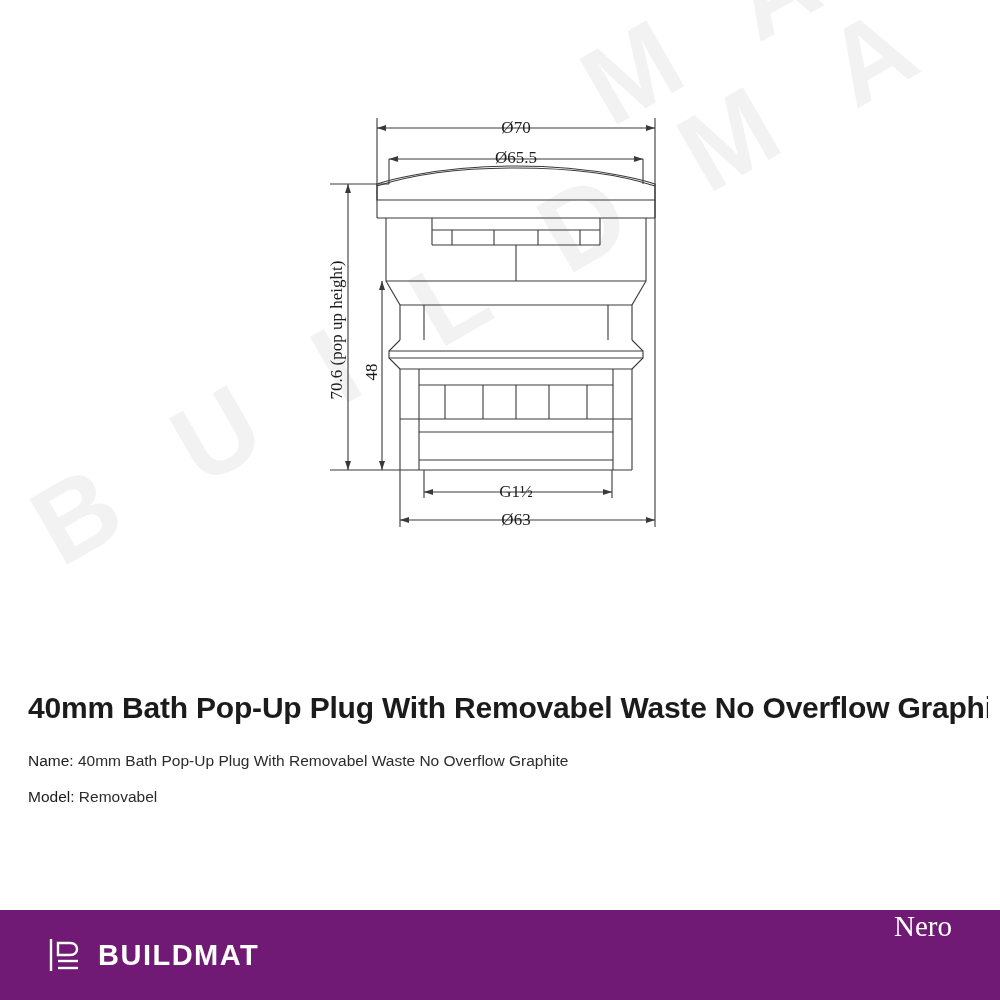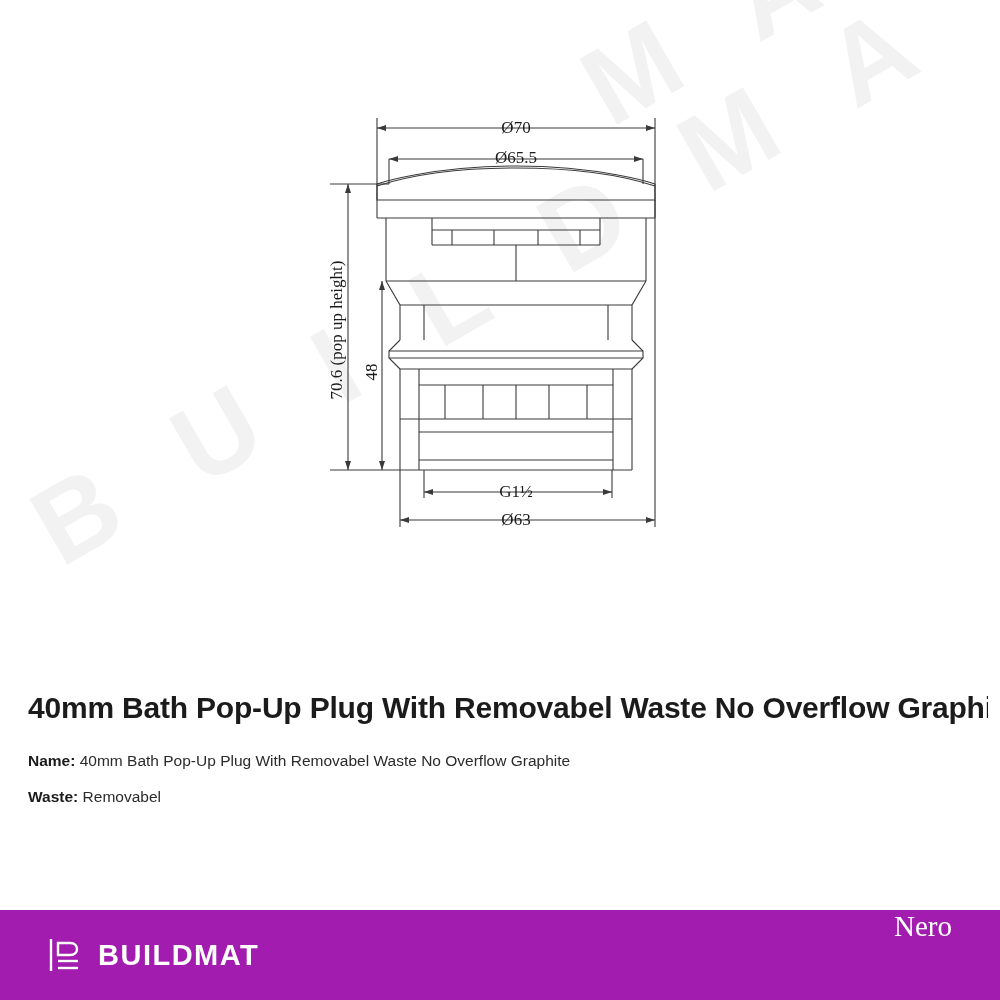--- a/index.html
+++ b/index.html
@@ -77,35 +77,35 @@
     margin: 0 0 24px 0;
     line-height: 1.2;
   }
   .spec-row {
     font-size: 15.5px;
     color: #2b2b2b;
     margin-bottom: 14px;
     line-height: 1.4;
   }
   .spec-label {
-    font-weight: bold;
+    font-weight: normal;
     color: #1b1b1b;
   }
   .spec-value {
     font-weight: normal;
   }
 
   
   .footer {
     position: absolute;
     left: 0;
     bottom: 0;
     width: 1000px;
     height: 90px;
-    background: #a21caf;
+    background: #701a75;
   }
   .brand-left {
     position: absolute;
     left: 48px;
     top: 0;
     height: 90px;
     display: flex;
     align-items: center;
     gap: 16px;
   }
@@ -256,21 +256,21 @@
   <div class="info">
     <div class="product-title">40mm Bath Pop-Up Plug With Removabel Waste No Overflow Graphite</div>
 
     <div class="spec-row">
       <span class="spec-label">Name:</span>
       <span class="spec-value">40mm Bath Pop-Up Plug With Removabel Waste No Overflow Graphite</span>
     </div>
 
 
     <div class="spec-row">
-      <span class="spec-label">Waste:</span>
+      <span class="spec-label">Model:</span>
       <span class="spec-value">Removabel</span>
     </div>
   </div>
 
   <div class="footer">
     <div class="brand-left">
       <svg class="mark" viewBox="0 0 34 36">
         <g stroke="#ffffff" stroke-width="2.4" fill="none">
           <line x1="3" y1="2" x2="3" y2="34"></line>
           <path d="M10,6 L22,6 C27,6 29,9 29,12 C29,15 27,18 22,18 L10,18 Z"></path>

